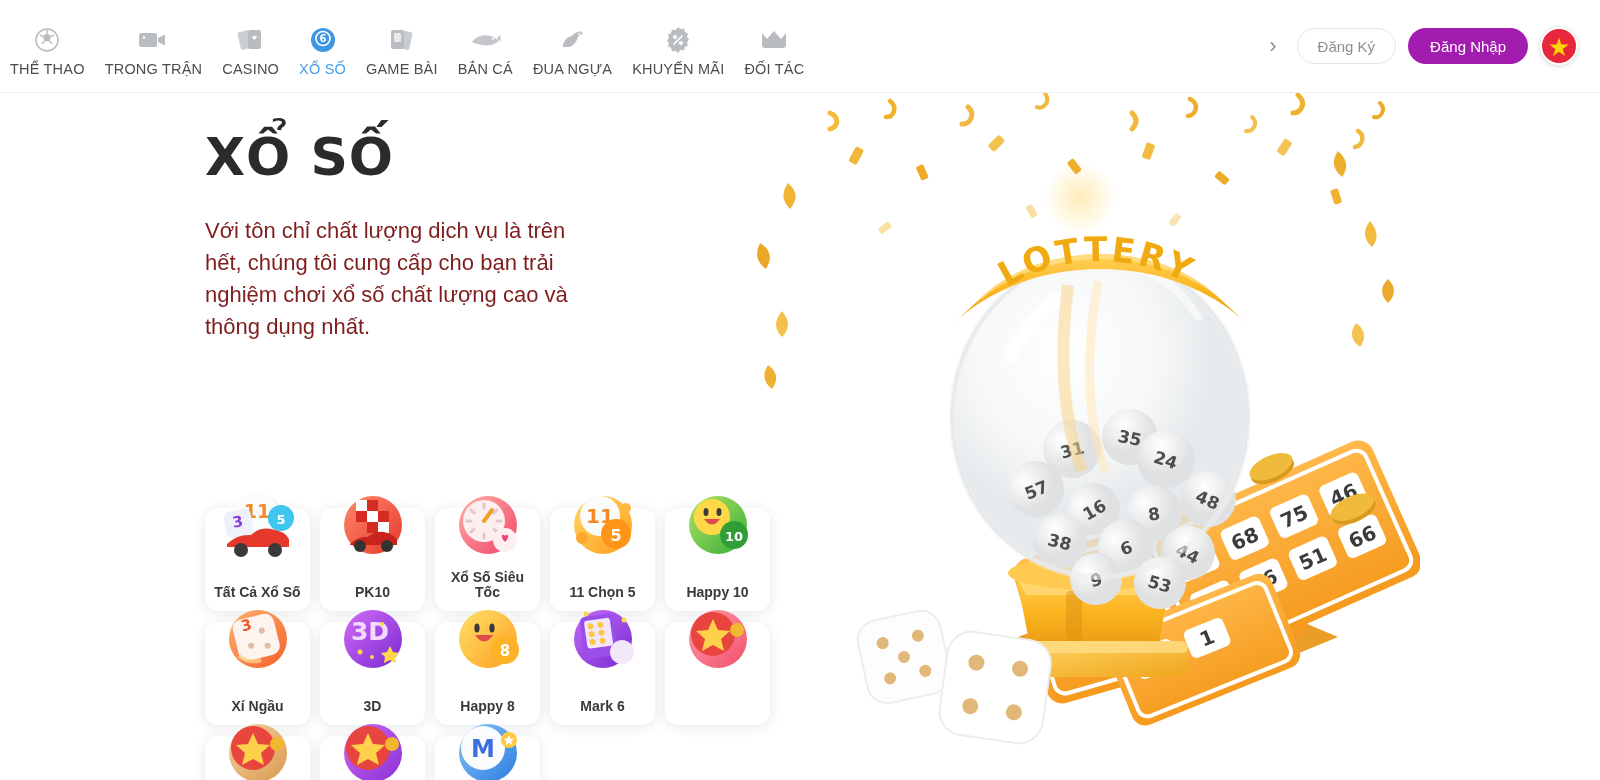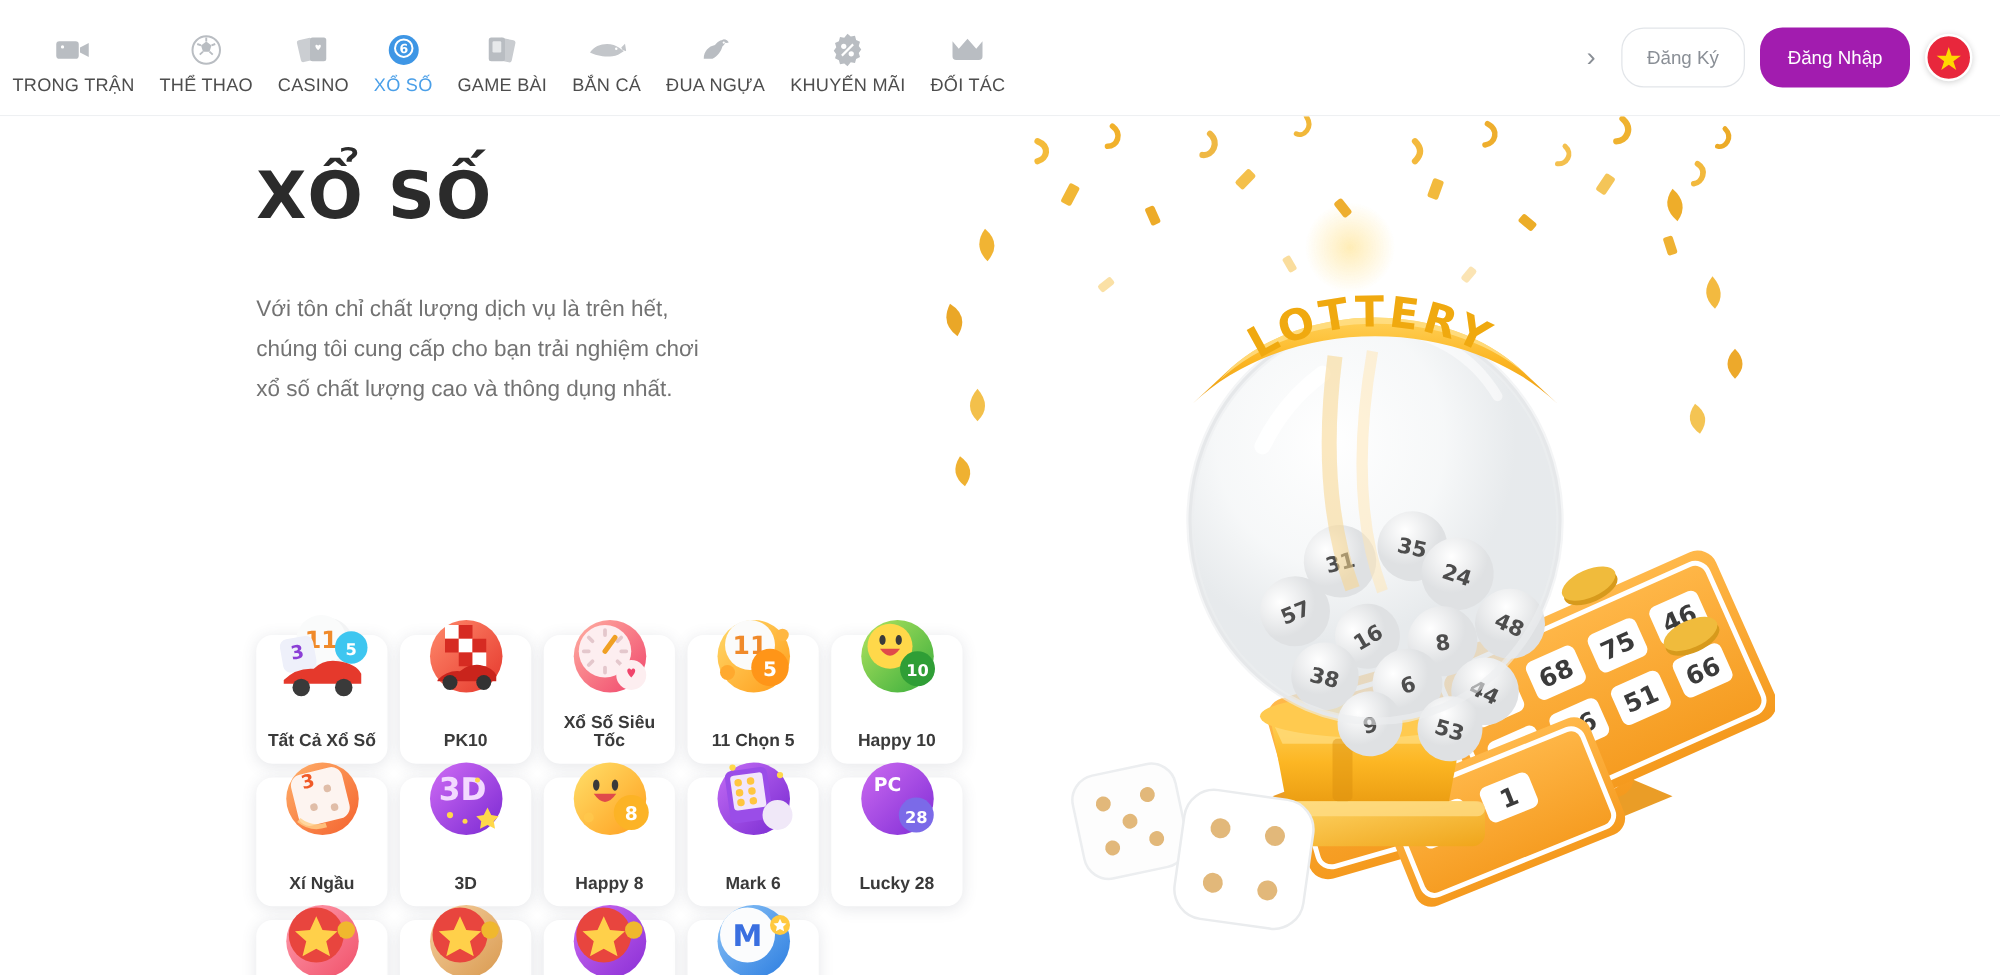--- a/index.html
+++ b/index.html
@@ -70,21 +70,21 @@
     padding-right:22px;
   }
   .chev {
     color:#8a8f96;
     font-size:22px;
     padding:0 8px;
     cursor:pointer;
     line-height:1;
   }
   .btn {
-    height:48px;
+    height:36px;
     border-radius:18px;
     display:flex;
     align-items:center;
     justify-content:center;
     font-size:15px;
     cursor:pointer;
     padding:0 20px;
     white-space:nowrap;
   }
   .btn-outline {
@@ -125,24 +125,24 @@
   }
   .page-title {
     font-size:52px;
     font-weight:bold;
     color:#2b2b2b;
     letter-spacing:1px;
     margin-top:34px;
     font-family:"DejaVu Sans", sans-serif;
   }
   .page-desc {
-    margin-top:44px;
-    font-size:18px;
+    margin-top:28px;
+    font-size:22px;
     line-height:32px;
-    color:#737373;
+    color:#7f1d1d;
     max-width:370px;
   }
 
   
   .grid {
     position:absolute;
     left:205px;
     top:415px;
     width:600px;
     display:grid;
@@ -196,38 +196,38 @@
 </head>
 <body>
 
 <div class="header">
 
 
   <div class="nav">
 
     <div class="nav-item">
       <span class="nav-icon">
+        <svg width="26" height="26" viewBox="0 0 26 26">
+            <circle cx="13" cy="13" r="11" fill="none" stroke="#b9bdc2" stroke-width="1.6"></circle>
+            <path d="M13 6.2l4.2 3.1-1.6 5h-5.2l-1.6-5z" fill="#b9bdc2"></path>
+            <path d="M13 6.2V3M17.2 9.3l3-1.1M15.6 14.3l2.6 2.4M10.4 14.3l-2.6 2.4M8.8 9.3l-3-1.1" stroke="#b9bdc2" stroke-width="1.5"></path>
+          </svg>
+      </span>
+      <span class="nav-label">THỂ THAO</span>
+    </div>
+
+    <div class="nav-item">
+      <span class="nav-icon">
         <svg width="30" height="24" viewBox="0 0 30 24">
             <rect x="1" y="5" width="18" height="14" rx="2.5" fill="#b9bdc2"></rect>
             <circle cx="6" cy="9.5" r="1.3" fill="#fff"></circle>
             <path d="M20 10l7-3.6v11.2L20 14z" fill="#b9bdc2"></path>
           </svg>
       </span>
       <span class="nav-label">TRONG TRẬN</span>
-    </div>
-
-    <div class="nav-item">
-      <span class="nav-icon">
-        <svg width="26" height="26" viewBox="0 0 26 26">
-            <circle cx="13" cy="13" r="11" fill="none" stroke="#b9bdc2" stroke-width="1.6"></circle>
-            <path d="M13 6.2l4.2 3.1-1.6 5h-5.2l-1.6-5z" fill="#b9bdc2"></path>
-            <path d="M13 6.2V3M17.2 9.3l3-1.1M15.6 14.3l2.6 2.4M10.4 14.3l-2.6 2.4M8.8 9.3l-3-1.1" stroke="#b9bdc2" stroke-width="1.5"></path>
-          </svg>
-      </span>
-      <span class="nav-label">THỂ THAO</span>
     </div>
 
     <div class="nav-item">
       <span class="nav-icon">
         <svg width="28" height="26" viewBox="0 0 28 26">
             <rect x="2" y="4" width="12" height="18" rx="2" fill="#cbced2" transform="rotate(-13 8 13)"></rect>
             <rect x="11" y="3" width="13" height="19" rx="2" fill="#b9bdc2"></rect>
             <path d="M17.5 9.5c1.6-1.8 4 .2 0 3.6-4-3.4-1.6-5.4 0-3.6z" fill="#fff"></path>
           </svg>
       </span>
@@ -770,38 +770,20 @@
             <circle cx="58" cy="52" r="12" fill="#f0e8f8"></circle>
             <g fill="#ffd84a">
               <circle cx="22" cy="14" r="2.5"></circle>
               <circle cx="60" cy="20" r="2.5"></circle>
             </g>
           </svg>
       </span>
       <span class="card-label">Mark 6</span>
     </div>
 
-    <div class="card">
-      <span class="card-icon">
-        <svg viewBox="0 0 78 78">
-            <defs>
-              <linearGradient id="g9" x1="0" y1="0" x2="1" y2="1">
-                <stop offset="0%" stop-color="#cc6bf0"></stop>
-                <stop offset="100%" stop-color="#7f2cd6"></stop>
-              </linearGradient>
-            </defs>
-            <circle cx="39" cy="39" r="29" fill="url(#g9)"></circle>
-            <path d="M42 12a29 29 0 0 1 14 42 29 29 0 0 0-14-42z" fill="#f0e4fa" opacity=".85"></path>
-            <text x="31" y="33" font-size="15" font-weight="bold" fill="#fff" text-anchor="middle" font-family="DejaVu Sans">PC</text>
-            <circle cx="54" cy="52" r="14" fill="#7b6ae8"></circle>
-            <text x="54" y="58" font-size="13" font-weight="bold" fill="#fff" text-anchor="middle" font-family="DejaVu Sans">28</text>
-          </svg>
-      </span>
-      <span class="card-label">Lucky 28</span>
-    </div>
 
     <div class="card">
       <span class="card-icon">
         <svg viewBox="0 0 78 78">
             <defs>
               <linearGradient id="g10" x1="0" y1="0" x2="1" y2="1">
                 <stop offset="0%" stop-color="#ff9eae"></stop>
                 <stop offset="100%" stop-color="#f0506a"></stop>
               </linearGradient>
             </defs>

